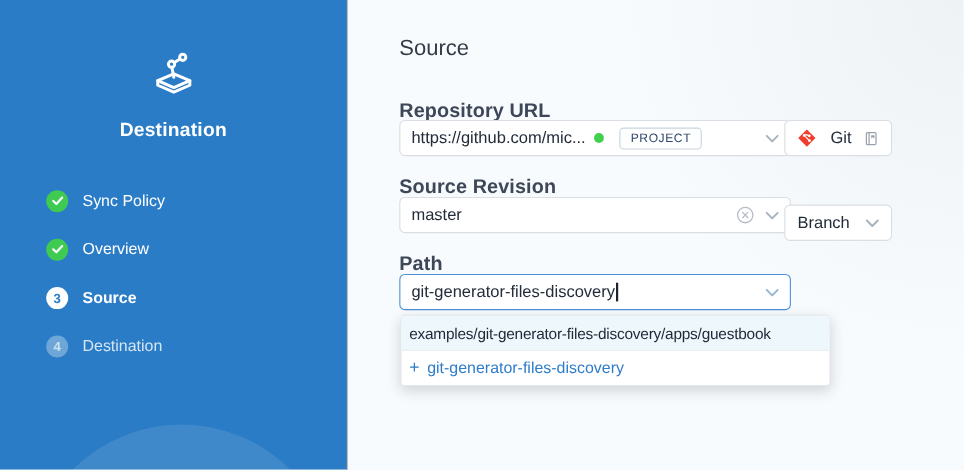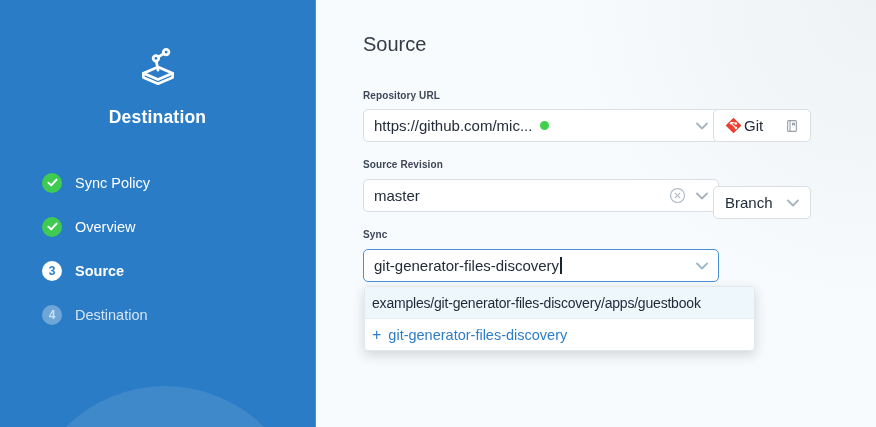--- a/index.html
+++ b/index.html
@@ -37,21 +37,21 @@
   
   .main{
     position:absolute;left:316px;top:0;width:560px;height:427px;
     background:radial-gradient(circle at 100% 0%, #eef2f5 0%, #f8fbfd 45%);
   }
   .page-title{
     position:absolute;left:47px;top:33px;margin:0;
     font-size:20px;font-weight:normal;color:#333b47;
   }
   .field-label{
-    position:absolute;left:47px;font-size:10px;font-weight:bold;color:#3d4757;letter-spacing:0.1px;
+    position:absolute;left:47px;font-size:18px;font-weight:bold;color:#3d4757;letter-spacing:0.1px;
   }
   .lbl-repo{top:90px;} .lbl-rev{top:159px;} .lbl-path{top:229px;}
   .inp{
     position:absolute;left:47px;width:356px;height:33px;box-sizing:border-box;
     background:#ffffff;border:1px solid #d9dee4;border-radius:5px;
     display:flex;align-items:center;padding:0 10px;font-size:15px;color:#232c3a;cursor:text;
   }
   .row-repo{top:109px;} .row-rev{top:179px;} .row-path{top:249px;border:1.5px solid #4a90d9;}
   .side-box{
     position:absolute;left:397px;width:98px;height:33px;box-sizing:border-box;
@@ -65,21 +65,21 @@
     margin-left:14px;border:1px solid #c9d4de;border-radius:4px;background:#fdfefe;
     color:#33466b;font-size:11px;letter-spacing:0.5px;padding:3px 9px;white-space:nowrap;
   }
   .chev{margin-left:auto;color:#a9b3bd;display:flex;align-items:center;cursor:pointer;}
   .chev.blue{color:#97b7cf;}
   .clear-btn{margin-left:auto;color:#b4bdc7;display:flex;align-items:center;cursor:pointer;}
   .clear-btn + .chev{margin-left:10px;}
   .caret{
     display:inline-block;width:1.5px;height:17px;background:#1c2430;margin-left:1px;vertical-align:middle;
   }
-  .git-label{margin-left:2px;}
+  .git-label{margin-left:13px;}
   .book-btn{margin-left:auto;color:#99a2ac;display:flex;align-items:center;cursor:pointer;}
   
   .dropdown{
     position:absolute;left:48px;top:286px;width:389px;background:#ffffff;
     border:1px solid #e3e8ec;border-radius:4px;overflow:hidden;
     box-shadow:0 4px 12px rgba(30,40,50,0.18);
   }
   .dd-option{
     height:31px;display:flex;align-items:center;padding:0 7px;
     font-size:14px;color:#1f2835;white-space:nowrap;cursor:pointer;letter-spacing:-0.2px;
@@ -136,20 +136,21 @@
     </nav>
   </aside>
 
   <main class="main">
     <h1 class="page-title">Source</h1>
 
     <div class="field-label lbl-repo">Repository URL</div>
     <div class="inp row-repo">
       <span class="url-text">https://github.com/mic...</span>
       <span class="green-dot"></span>
+      <span class="chip">PROJECT</span>
       <span class="chev">
         <svg viewBox="0 0 12 8" width="12" height="8">
             <path d="M1 1.5 L6 6.5 L11 1.5" fill="none" stroke="currentColor" stroke-width="1.8" stroke-linecap="round" stroke-linejoin="round"></path>
           </svg>
       </span>
     </div>
     <div class="side-box box-git">
       <svg viewBox="0 0 24 24" width="17" height="17">
         <path d="M12 0.9 L23.1 12 L12 23.1 L0.9 12 Z" fill="#ee3e2e"></path>
         <path d="M9.9 9.9 L14.6 14.6" stroke="#fff" stroke-width="1.5"></path>
@@ -185,21 +186,21 @@
     </div>
     <div class="side-box box-branch">
       <span>Branch</span>
       <span class="chev">
         <svg viewBox="0 0 12 8" width="12" height="8">
             <path d="M1 1.5 L6 6.5 L11 1.5" fill="none" stroke="currentColor" stroke-width="1.8" stroke-linecap="round" stroke-linejoin="round"></path>
           </svg>
       </span>
     </div>
 
-    <div class="field-label lbl-path">Sync</div>
+    <div class="field-label lbl-path">Path</div>
     <div class="inp row-path">
       <span>git-generator-files-discovery</span>
         <span class="caret"></span>
       <span class="chev blue">
         <svg viewBox="0 0 12 8" width="12" height="8">
             <path d="M1 1.5 L6 6.5 L11 1.5" fill="none" stroke="currentColor" stroke-width="1.8" stroke-linecap="round" stroke-linejoin="round"></path>
           </svg>
       </span>
     </div>
 

